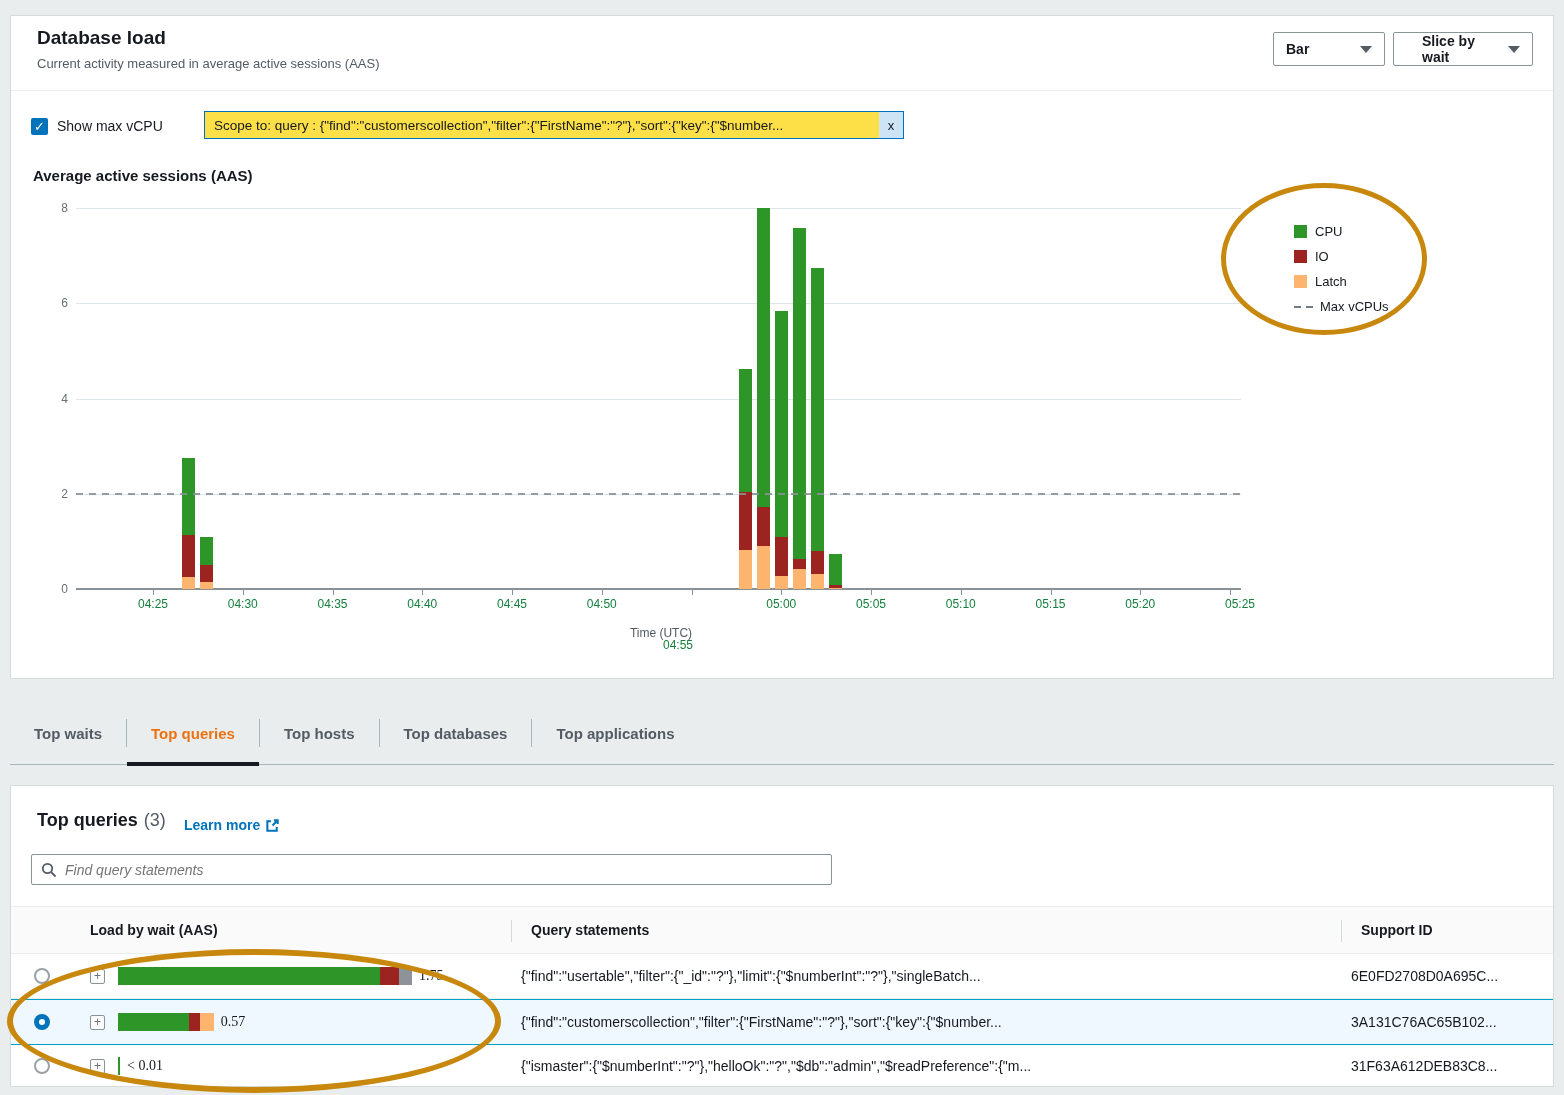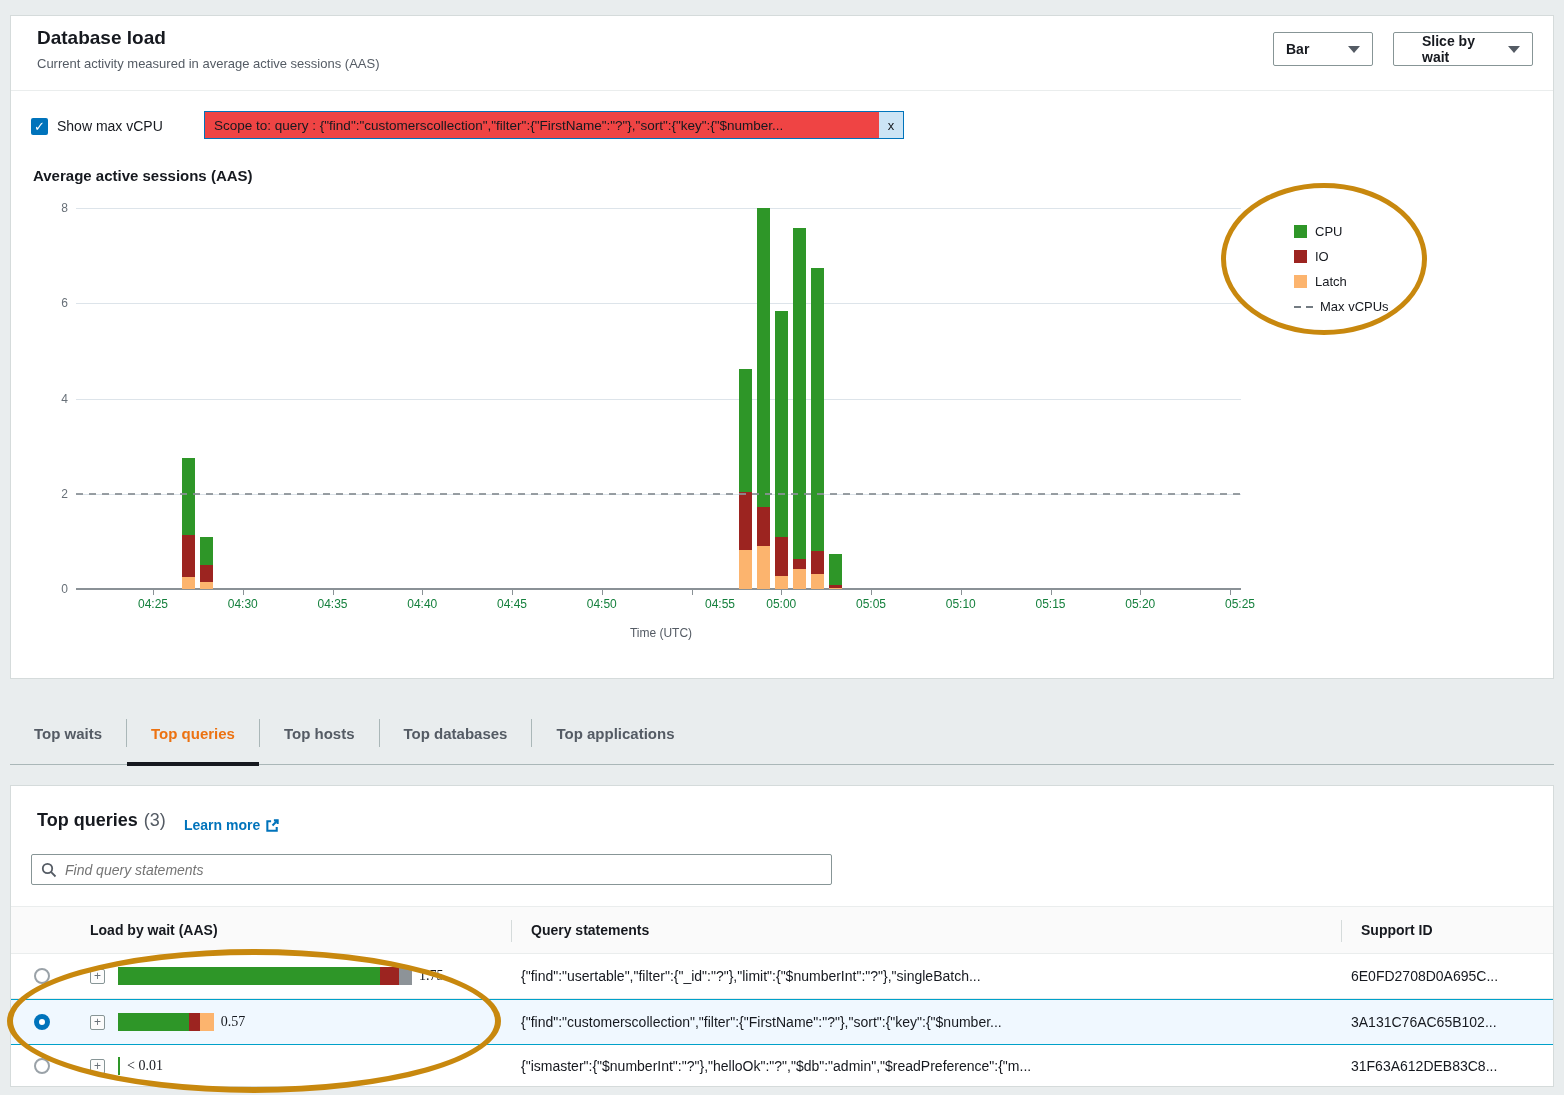--- a/index.html
+++ b/index.html
@@ -10,32 +10,32 @@
   .card-top { top:15px; height:664px; }
   .card-bottom { top:785px; height:302px; overflow:visible; }
 
   
   .panel-head { position:absolute; left:0; top:0; width:100%; height:75px; border-bottom:1px solid #eaeded; }
   .page-title { position:absolute; left:26px; top:11px; font-size:19px; font-weight:bold; }
   .page-sub { position:absolute; left:26px; top:40px; font-size:13px; color:#545b64; }
   .select-btn { position:absolute; top:16px; height:34px; background:#fff; border:1px solid #879596;
     border-radius:2px; font-size:14px; font-weight:bold; color:#16191f; display:flex; align-items:center;
     justify-content:space-between; padding:0 12px; cursor:pointer; }
-  .select-bar { left:1262px; width:100px; }
+  .select-bar { left:1262px; width:112px; }
   .select-slice { left:1382px; width:140px;padding-left:28px; }
   .caret { width:0; height:0; border-left:6px solid transparent; border-right:6px solid transparent;
     border-top:7px solid #545b64; margin-left:10px; }
 
   
   .filter-row { position:absolute; left:20px; top:96px; height:28px; display:flex; align-items:center; }
   .checkbox { width:17px; height:17px; background:#0073bb; border-radius:2px; color:#fff; font-size:13px;
     line-height:17px; text-align:center; cursor:pointer; }
   .cb-label { margin-left:9px; font-size:14px; }
   .scope-tag { position:absolute; left:173px; top:-1px; width:700px; height:28px; border:1.5px solid #0073bb;
-    background:#ef4444; display:flex; align-items:stretch; }
+    background:#fde047; display:flex; align-items:stretch; }
   .scope-text { flex:1; font-size:13.5px; padding:0 9px; display:flex; align-items:center; white-space:nowrap; overflow:hidden; }
   .scope-close { width:24px; background:#cce4f5; display:flex; align-items:center; justify-content:center;
     font-size:13px; color:#16191f; cursor:pointer; }
 
   
   .chart-title { position:absolute; left:22px; top:151px; font-size:15px; font-weight:bold; }
   .plot { position:absolute; left:65px; top:192px; width:1165px; height:381px; }
   .gridline { position:absolute; left:0; width:100%; height:1px; background:#dde4ea; }
   .axis-x { position:absolute; left:0; bottom:-1px; width:100%; height:2px; background:#8a9196; }
   .ylab { position:absolute; left:-34px; width:26px; text-align:right; font-size:12px; color:#687078; }
@@ -145,21 +145,21 @@
       <span class="xlab" style="left: 142.75px;">04:30</span>
       <div class="xtick" style="left: 256.5px;"></div>
       <span class="xlab" style="left: 232.5px;">04:35</span>
       <div class="xtick" style="left: 346.25px;"></div>
       <span class="xlab" style="left: 322.25px;">04:40</span>
       <div class="xtick" style="left: 436px;"></div>
       <span class="xlab" style="left: 412px;">04:45</span>
       <div class="xtick" style="left: 525.75px;"></div>
       <span class="xlab" style="left: 501.75px;">04:50</span>
       <div class="xtick" style="left: 615.5px;"></div>
-      <span class="xlab" style="left: 620px;">04:55</span>
+      <span class="xlab" style="left: 578px; margin-top: 41px;">04:55</span>
       <div class="xtick" style="left: 705.25px;"></div>
       <span class="xlab" style="left: 681.25px;">05:00</span>
       <div class="xtick" style="left: 795px;"></div>
       <span class="xlab" style="left: 771px;">05:05</span>
       <div class="xtick" style="left: 884.75px;"></div>
       <span class="xlab" style="left: 860.75px;">05:10</span>
       <div class="xtick" style="left: 974.5px;"></div>
       <span class="xlab" style="left: 950.5px;">05:15</span>
       <div class="xtick" style="left: 1064.25px;"></div>
       <span class="xlab" style="left: 1040.25px;">05:20</span>

